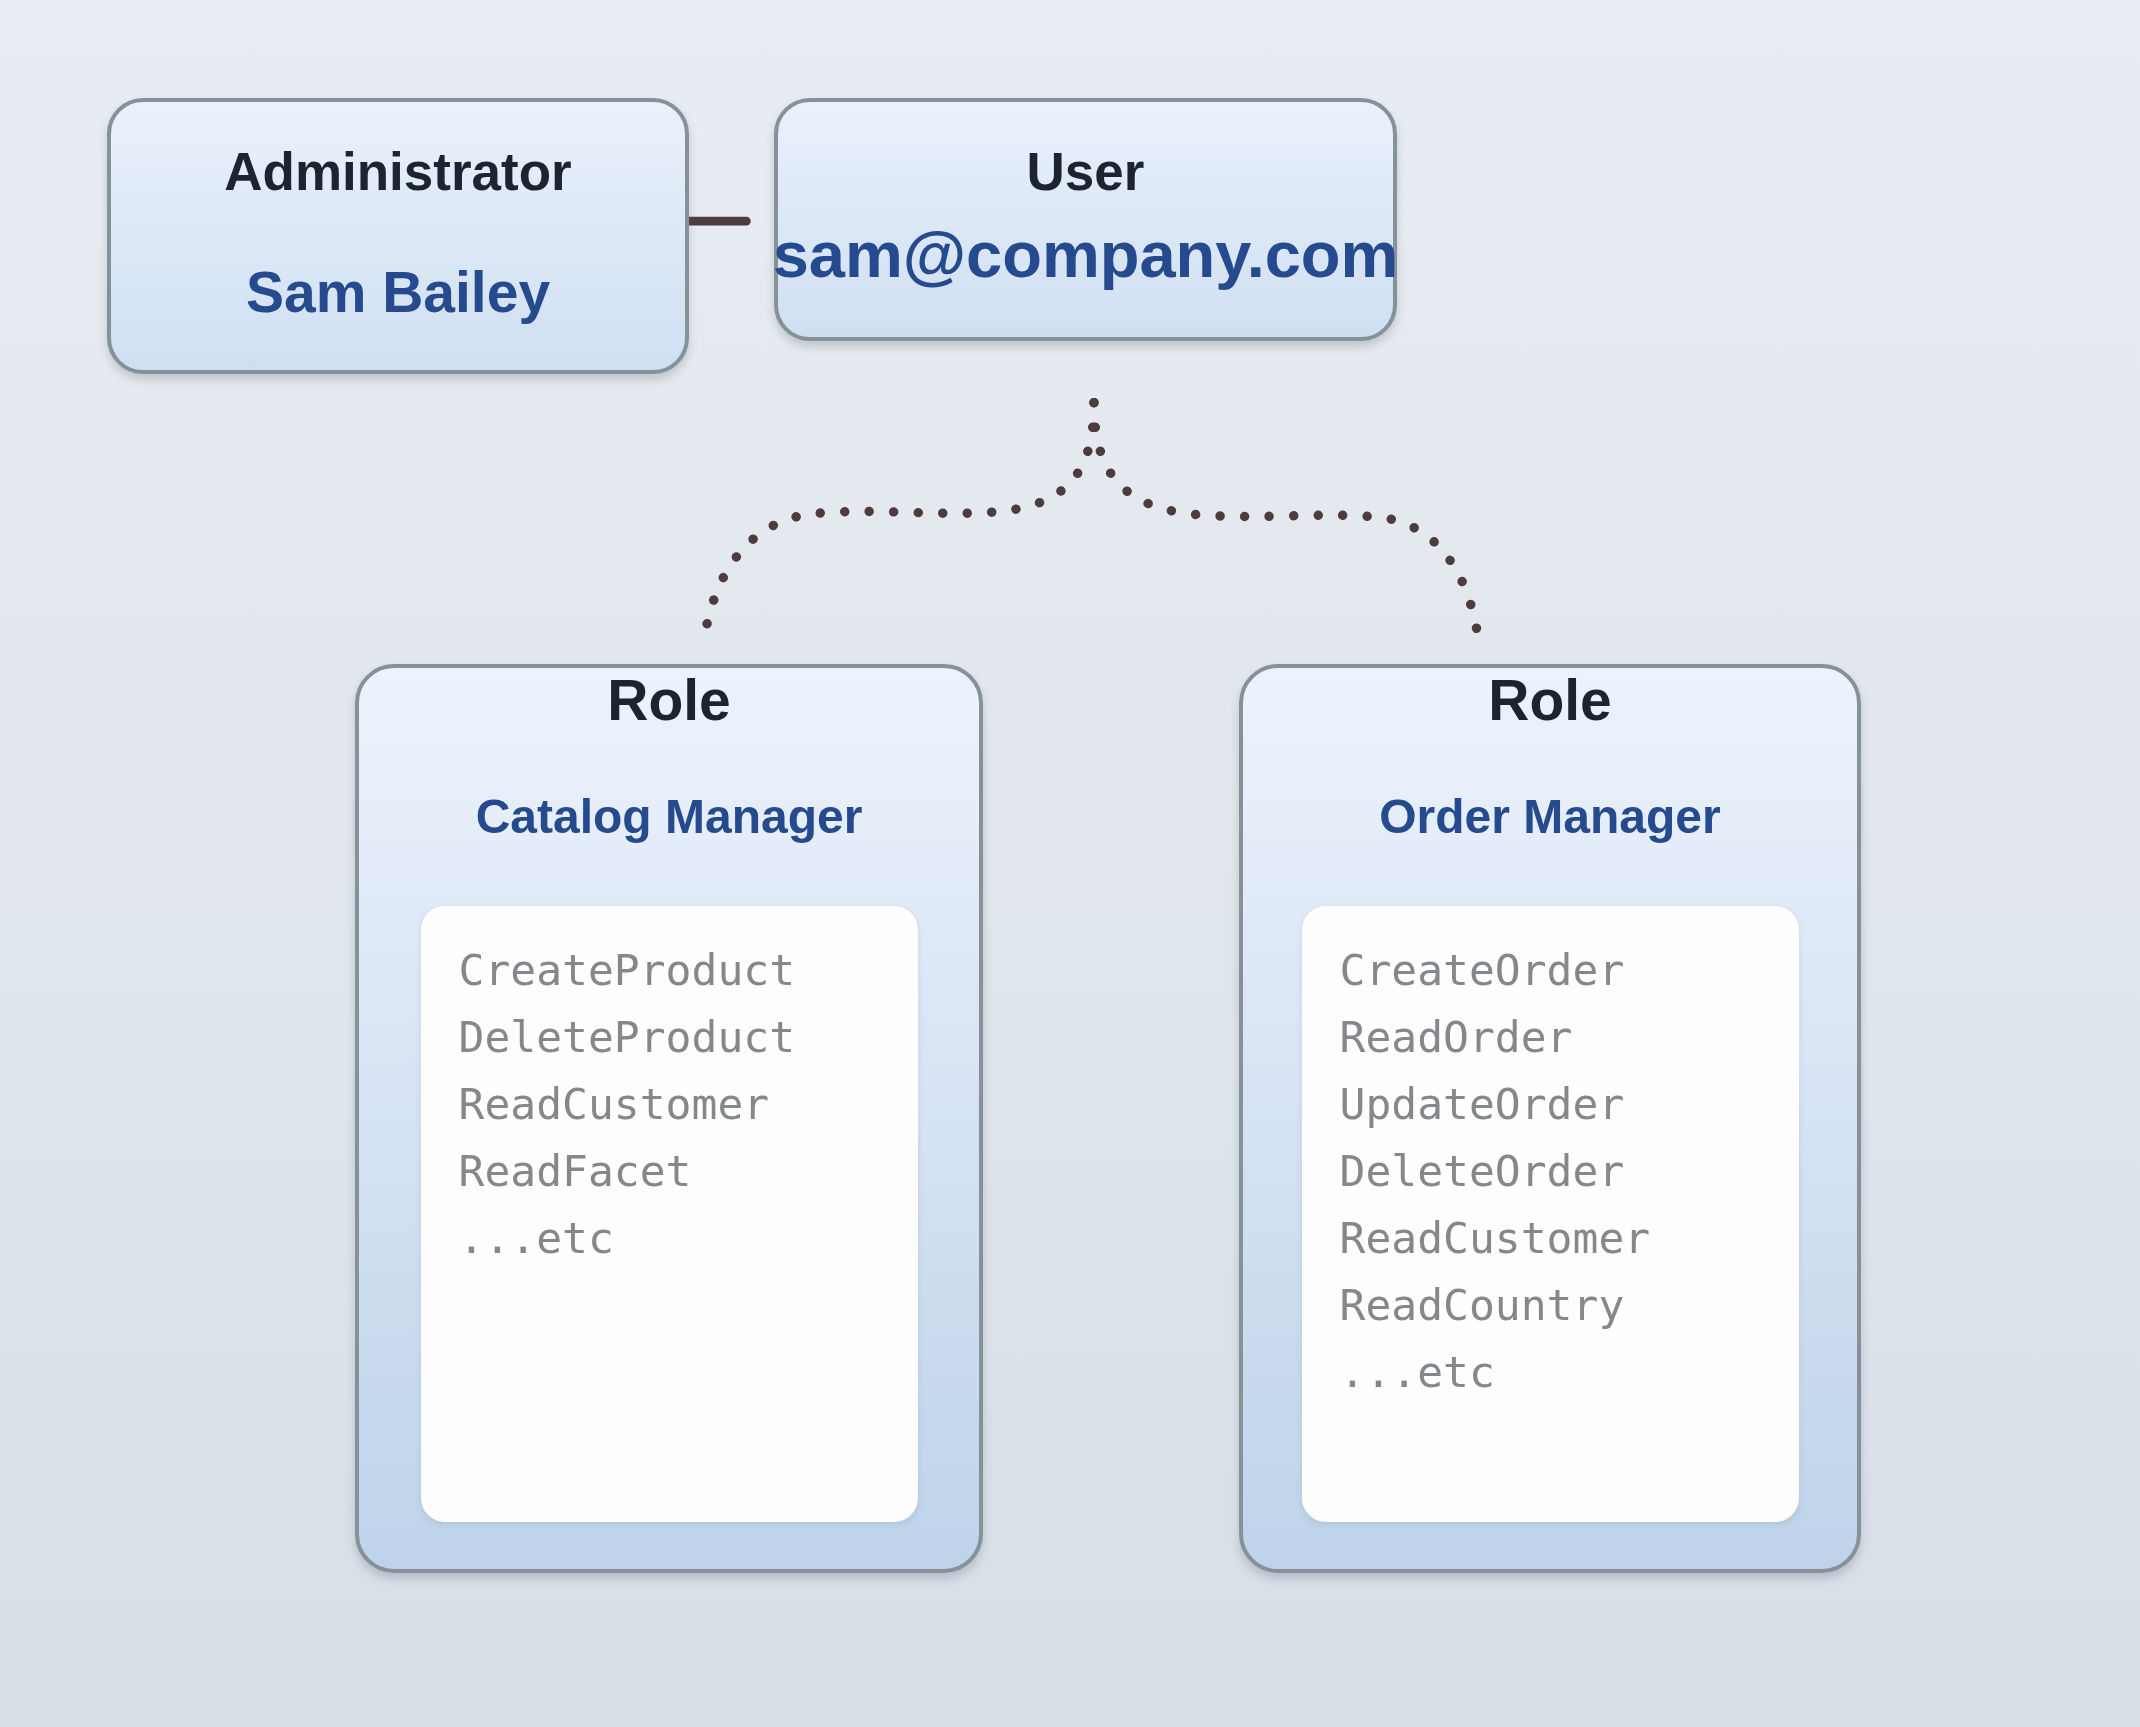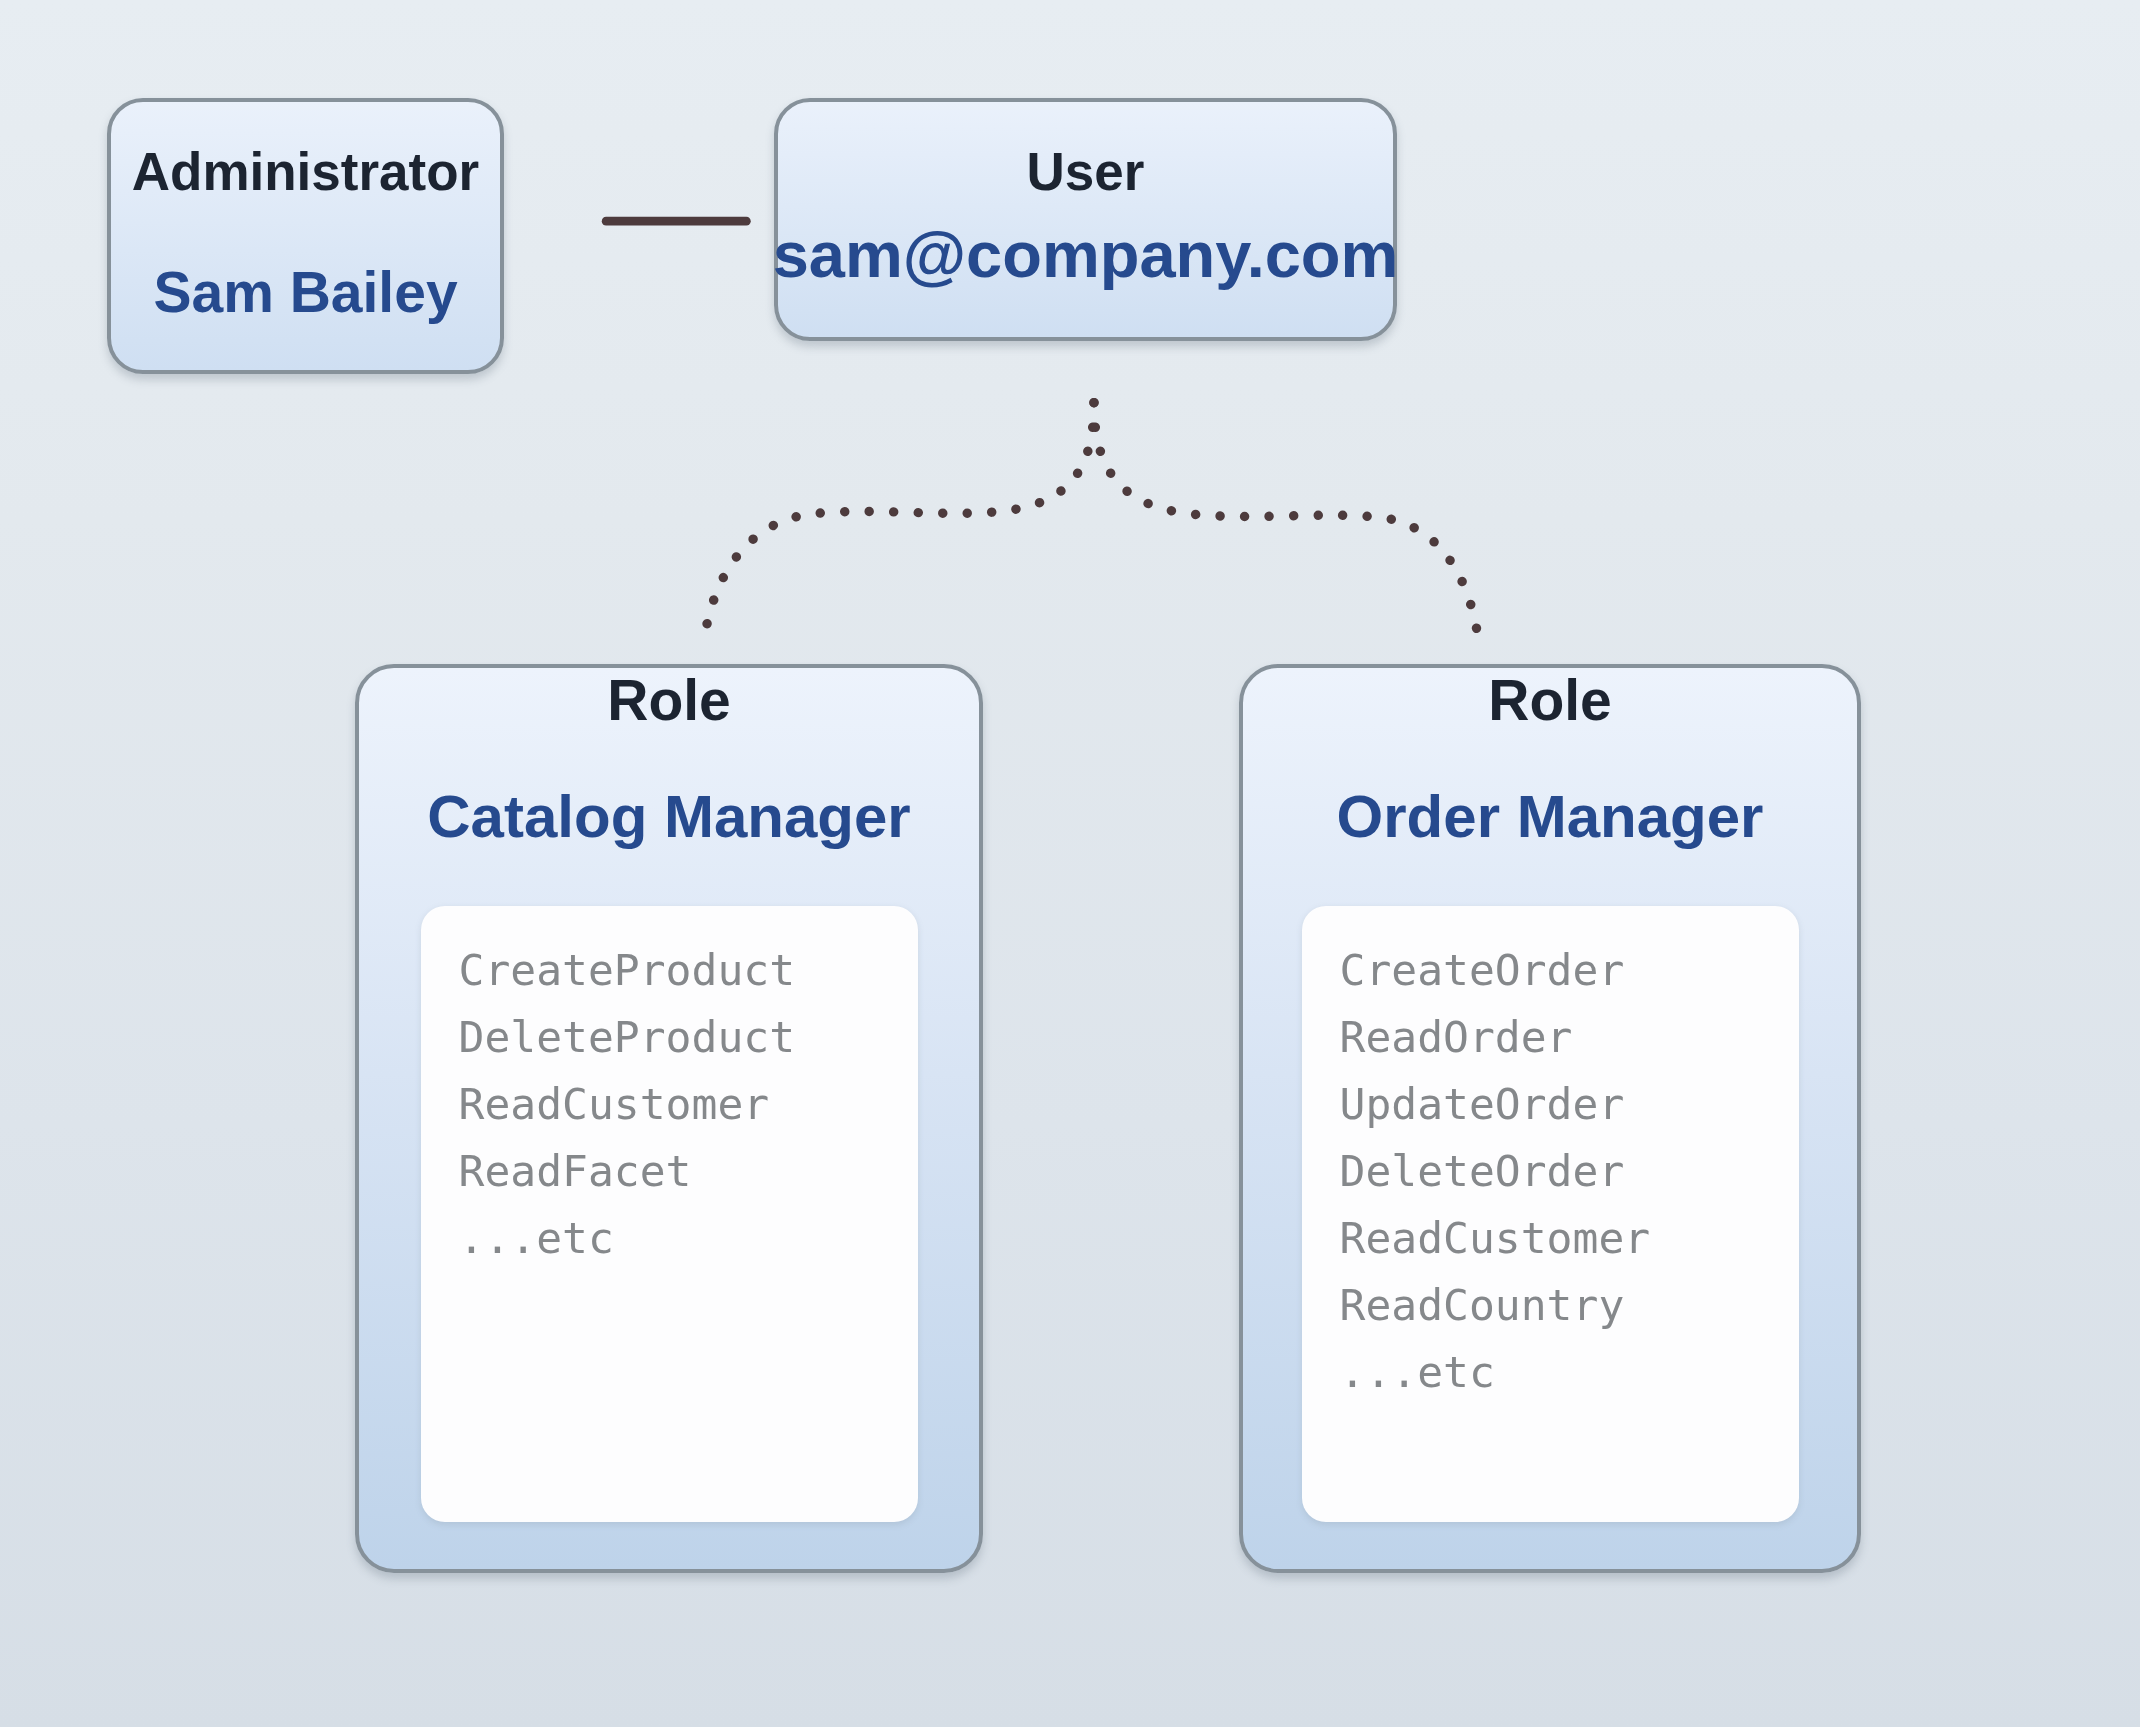--- a/index.html
+++ b/index.html
@@ -14,34 +14,34 @@
     border:4.3px solid #86919a;
     display:flex; flex-direction:column; align-items:center;
     box-shadow:0 5.1px 8.6px rgba(96,110,124,0.28);
     text-align:center;
   }
   .entity-node {
     border-radius:36px;
     background:linear-gradient(180deg,#eaf1fb 0%,#cfdff2 100%);
     justify-content:space-between;
   }
-  #admin-node { left:107px; top:98px; width:397px; height:276px; padding:38px 8.6px 46px; }
+  #admin-node { left:107px; top:98px; width:582px; height:276px; padding:38px 8.6px 46px; }
   #user-node  { left:774px; top:98px; width:623px; height:243px; padding:38px 8.6px 45px; }
   .node-title { font-weight:bold; font-size:53px; line-height:63px; color:#1c2431; }
   .node-value { font-weight:bold; font-size:57px; line-height:63px; color:#264a8e; }
   #user-node .node-value { font-size:65px; line-height:75px; }
 
   .role-node {
     border-radius:39px;
     background:linear-gradient(180deg,#edf3fc 0%,#d8e4f4 45%,#bed3ea 100%);
   }
   #catalog-node { left:355px;  top:664px; width:628px; height:909px; }
   #order-node   { left:1239px; top:664px; width:622px; height:909px; }
   .role-title { font-weight:bold; font-size:57px; line-height:65px; color:#1c2431; }
-  .role-name  { font-weight:bold; font-size:60px; line-height:72px; color:#264a8e; margin-top:48px; }
+  .role-name  { font-weight:bold; font-size:48px; line-height:72px; color:#264a8e; margin-top:48px; }
   .perm-panel {
     margin-top:53px; width:497px; height:616px; box-sizing:border-box;
     background:#fdfdfe; border-radius:24px;
     box-shadow:0 2.6px 6.8px rgba(110,125,140,0.18);
     padding:31px 38px 0; text-align:left;
   }
   .perm-line {
     font-family:"DejaVu Sans Mono", monospace;
     font-size:43px; line-height:67px; color:#85888b; white-space:pre;
   }

